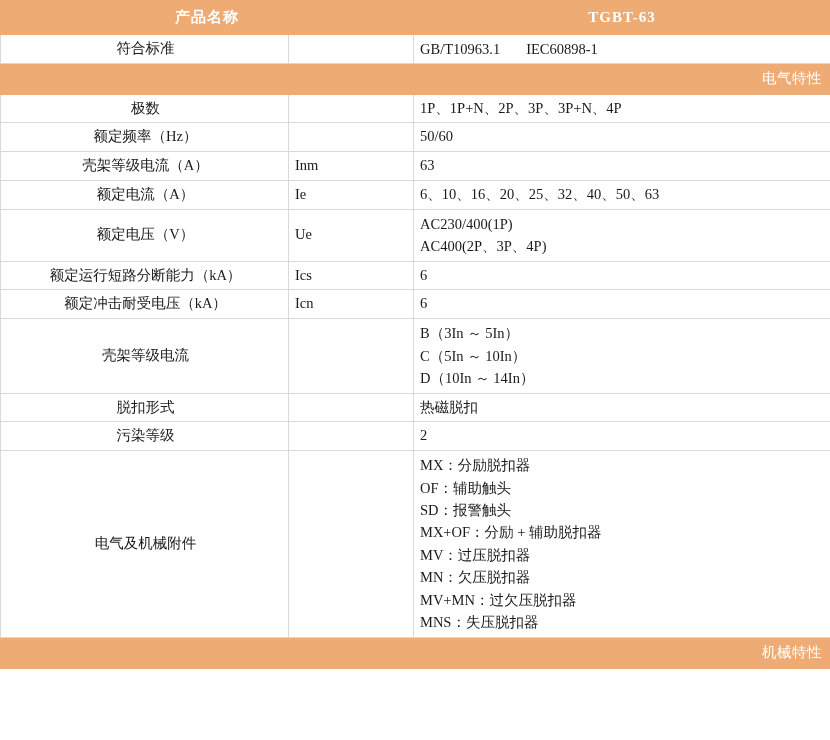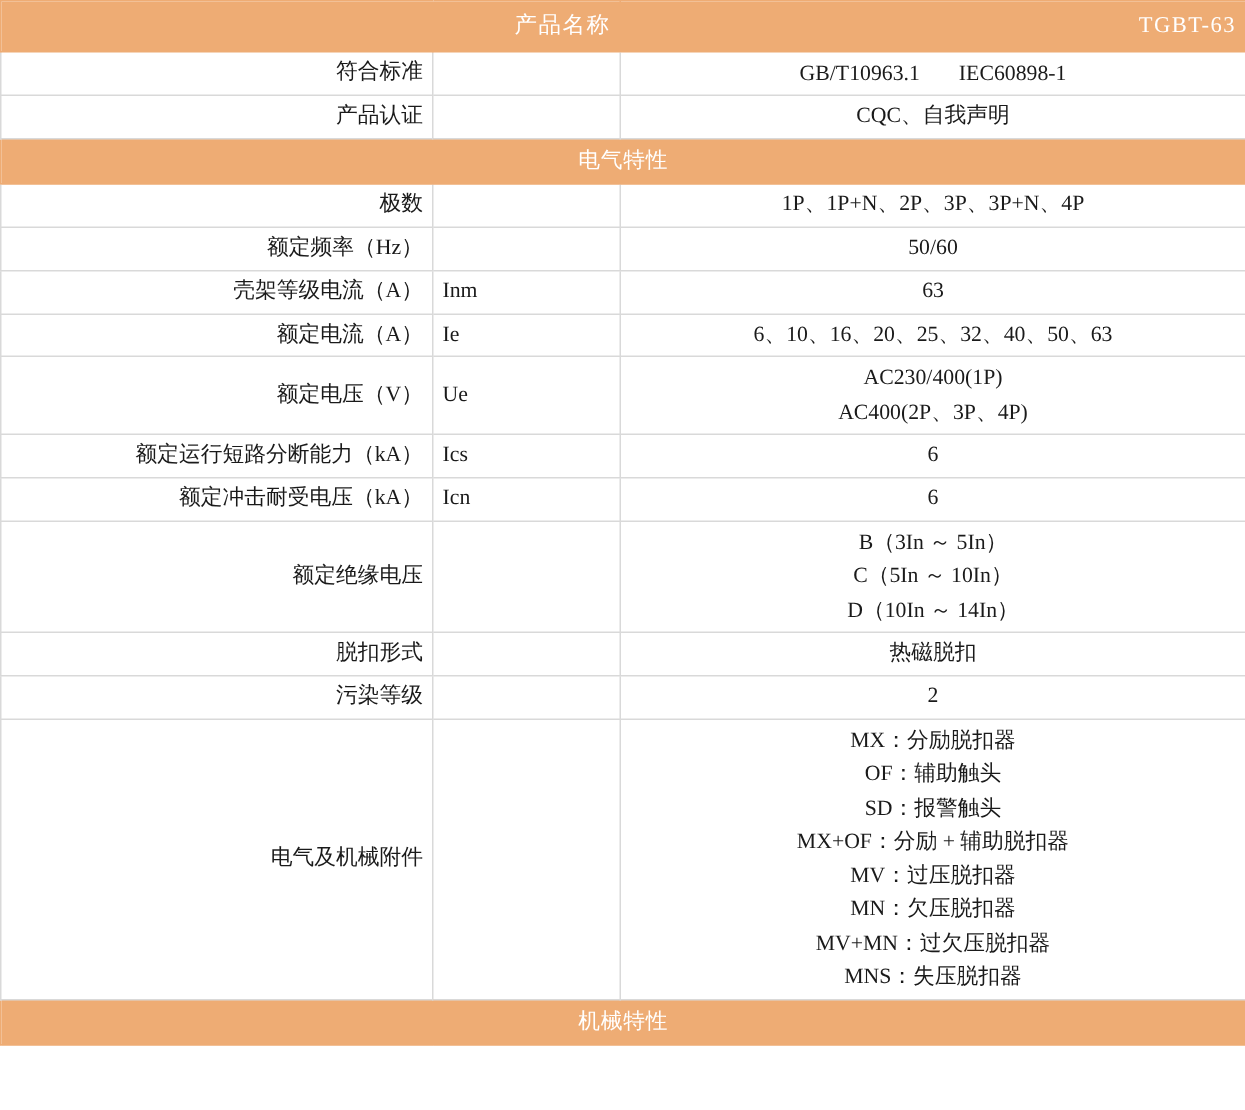--- a/index.html
+++ b/index.html
@@ -28,45 +28,45 @@
   }
   
   col.c-name  { width: 288px; }
   col.c-sym   { width: 125px; }
   col.c-val   { width: 417px; }
 
   
   tr.header-row td {
     background: #eeac74;
     color: #ffffff;
-    text-align: right;
+    text-align: center;
     font-size: 15px;
     border: 1px solid #eeac74;
     padding: 5px 6px;
     letter-spacing: 1px;
+    font-weight: bold;
   }
   
   tr.section-row td {
     background: #eeac74;
     color: #ffffff;
-    text-align: center;
+    text-align: right;
     font-size: 14.5px;
     border: 1px solid #eeac74;
     padding: 4px 8px;
     letter-spacing: 0.5px;
   }
   td.name-cell {
-    text-align: right;
+    text-align: center;
     padding-left: 8px;
     margin-left: 20px;
   }
   td.sym-cell {
   }
   td.val-cell {
-    text-align: center;
   }
   td.multi {
     line-height: 1.55;
   }
   .val-line { display: block; }
   .spacer { display: inline-block; width: 26px; }
 </style>
 </head>
 <body>
 
@@ -78,27 +78,20 @@
   </colgroup>
   <tbody>
       <tr class="header-row">
         <td colspan="2">产品名称</td>
         <td>TGBT-63</td>
       </tr>
       <tr>
         <td class="name-cell">符合标准</td>
         <td class="sym-cell"></td>
         <td class="val-cell multi"><span>GB/T10963.1</span><span class="spacer"></span><span>IEC60898-1</span></td>
-      </tr>
-      <tr>
-        <td class="name-cell">产品认证</td>
-        <td class="sym-cell"></td>
-        <td class="val-cell">
-          <span class="val-line">CQC、自我声明</span>
-        </td>
       </tr>
       <tr class="section-row">
         <td colspan="3">电气特性</td>
       </tr>
       <tr>
         <td class="name-cell">极数</td>
         <td class="sym-cell"></td>
         <td class="val-cell">
           <span class="val-line">1P、1P+N、2P、3P、3P+N、4P</span>
         </td>
@@ -140,21 +133,21 @@
         </td>
       </tr>
       <tr>
         <td class="name-cell">额定冲击耐受电压（kA）</td>
         <td class="sym-cell">Icn</td>
         <td class="val-cell">
           <span class="val-line">6</span>
         </td>
       </tr>
       <tr>
-        <td class="name-cell">额定绝缘电压</td>
+        <td class="name-cell">壳架等级电流</td>
         <td class="sym-cell"></td>
         <td class="val-cell multi">
           <span class="val-line">B（3In ～ 5In）</span>
           <span class="val-line">C（5In ～ 10In）</span>
           <span class="val-line">D（10In ～ 14In）</span>
         </td>
       </tr>
       <tr>
         <td class="name-cell">脱扣形式</td>
         <td class="sym-cell"></td>

